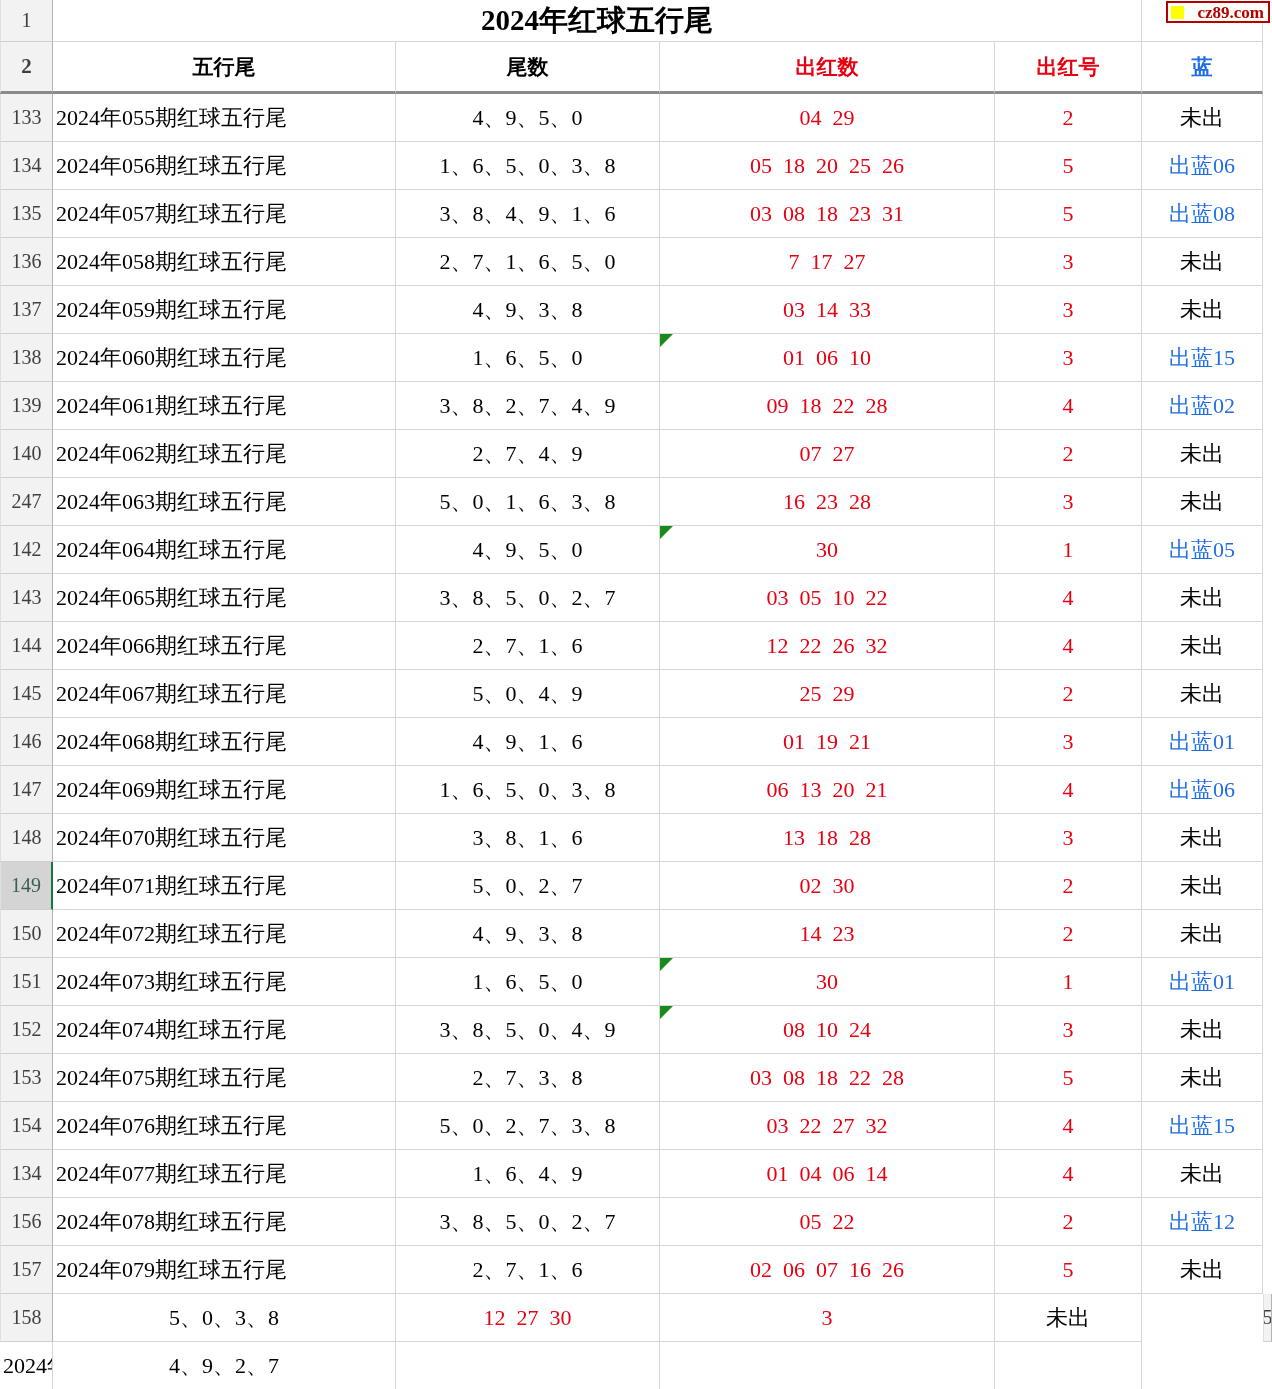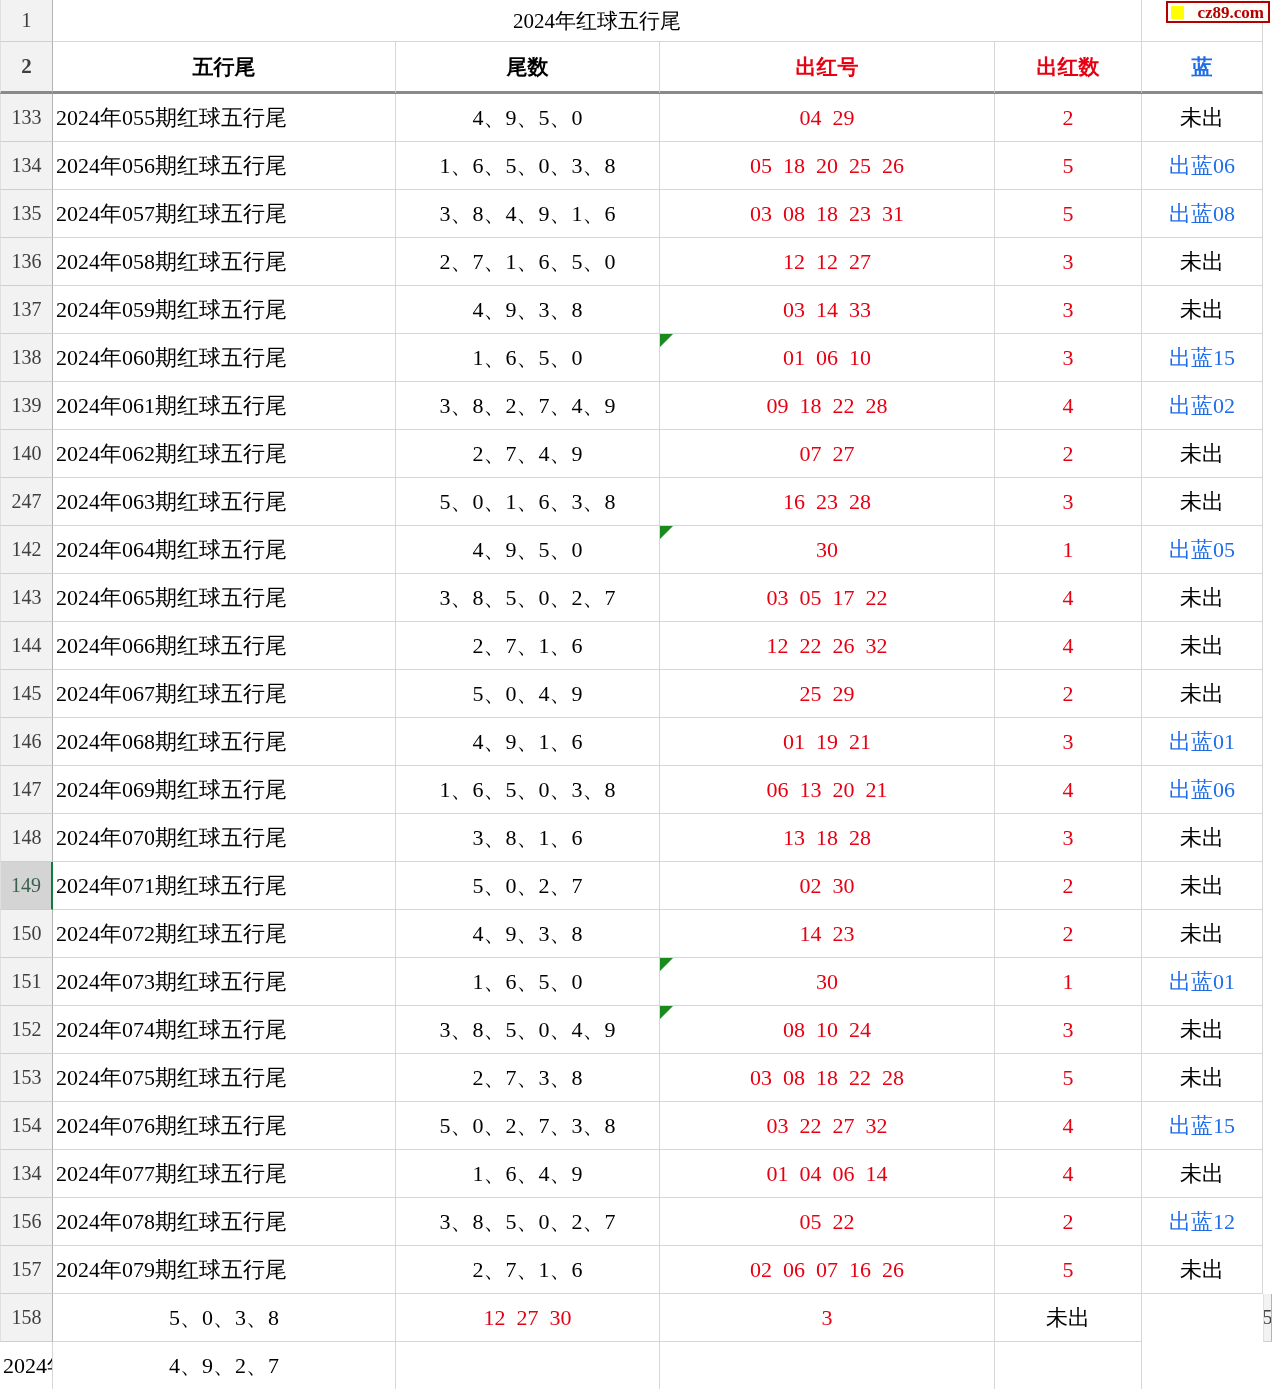--- a/index.html
+++ b/index.html
@@ -40,21 +40,21 @@
     border-left:1px solid #e0e0e0;
     color:#3f3f3f;font-size:20px;
   }
   .rowhead.sel{
     background:#d4d4d4;
     border-right:2px solid var(--sel-green);
     color:#39604e;
   }
   .titlecell{
     grid-column:2/6;
-    font-weight:normal;font-size:21px;
+    font-weight:bold;font-size:29px;
   }
   .hdr{
     border-bottom:3px solid var(--grid-dark);
     font-weight:bold;font-size:21px;
   }
   .filler{border:none;background:#fff;}
   .name{justify-content:flex-start;padding-left:3px;}
   .red{color:var(--red);}
   .blue{color:var(--blue);}
   .flag{
@@ -86,22 +86,22 @@
   </div>
 
   <div class="cell rowhead">1</div>
   <div class="cell titlecell">2024年红球五行尾</div>
   <div class="cell"></div>
   <div class="cell filler"></div>
 
   <div class="cell rowhead hdr">2</div>
   <div class="cell hdr">五行尾</div>
   <div class="cell hdr">尾数</div>
+  <div class="cell hdr red">出红数</div>
   <div class="cell hdr red">出红号</div>
-  <div class="cell hdr red">出红数</div>
   <div class="cell hdr blue">蓝</div>
   <div class="cell filler hdr-filler"></div>
 
   <div class="cell rowhead">133</div>
   <div class="cell name">2024年055期红球五行尾</div>
   <div class="cell">4、9、5、0</div>
   <div class="cell red">04  29</div>
   <div class="cell red">2</div>
   <div class="cell">未出</div>
   <div class="cell filler"></div>
@@ -118,21 +118,21 @@
   <div class="cell name">2024年057期红球五行尾</div>
   <div class="cell">3、8、4、9、1、6</div>
   <div class="cell red">03  08  18  23  31</div>
   <div class="cell red">5</div>
   <div class="cell blue">出蓝08</div>
   <div class="cell filler"></div>
 
   <div class="cell rowhead">136</div>
   <div class="cell name">2024年058期红球五行尾</div>
   <div class="cell">2、7、1、6、5、0</div>
-  <div class="cell red">12  12  27</div>
+  <div class="cell red">7  17  27</div>
   <div class="cell red">3</div>
   <div class="cell">未出</div>
   <div class="cell filler"></div>
 
   <div class="cell rowhead">137</div>
   <div class="cell name">2024年059期红球五行尾</div>
   <div class="cell">4、9、3、8</div>
   <div class="cell red">03  14  33</div>
   <div class="cell red">3</div>
   <div class="cell">未出</div>
@@ -174,21 +174,21 @@
   <div class="cell name">2024年064期红球五行尾</div>
   <div class="cell">4、9、5、0</div>
   <div class="cell red"><span class="flag" style="display: block;"></span>30</div>
   <div class="cell red">1</div>
   <div class="cell blue">出蓝05</div>
   <div class="cell filler"></div>
 
   <div class="cell rowhead">143</div>
   <div class="cell name">2024年065期红球五行尾</div>
   <div class="cell">3、8、5、0、2、7</div>
-  <div class="cell red">03  05  17  22</div>
+  <div class="cell red">03  05  10  22</div>
   <div class="cell red">4</div>
   <div class="cell">未出</div>
   <div class="cell filler"></div>
 
   <div class="cell rowhead">144</div>
   <div class="cell name">2024年066期红球五行尾</div>
   <div class="cell">2、7、1、6</div>
   <div class="cell red">12  22  26  32</div>
   <div class="cell red">4</div>
   <div class="cell">未出</div>

